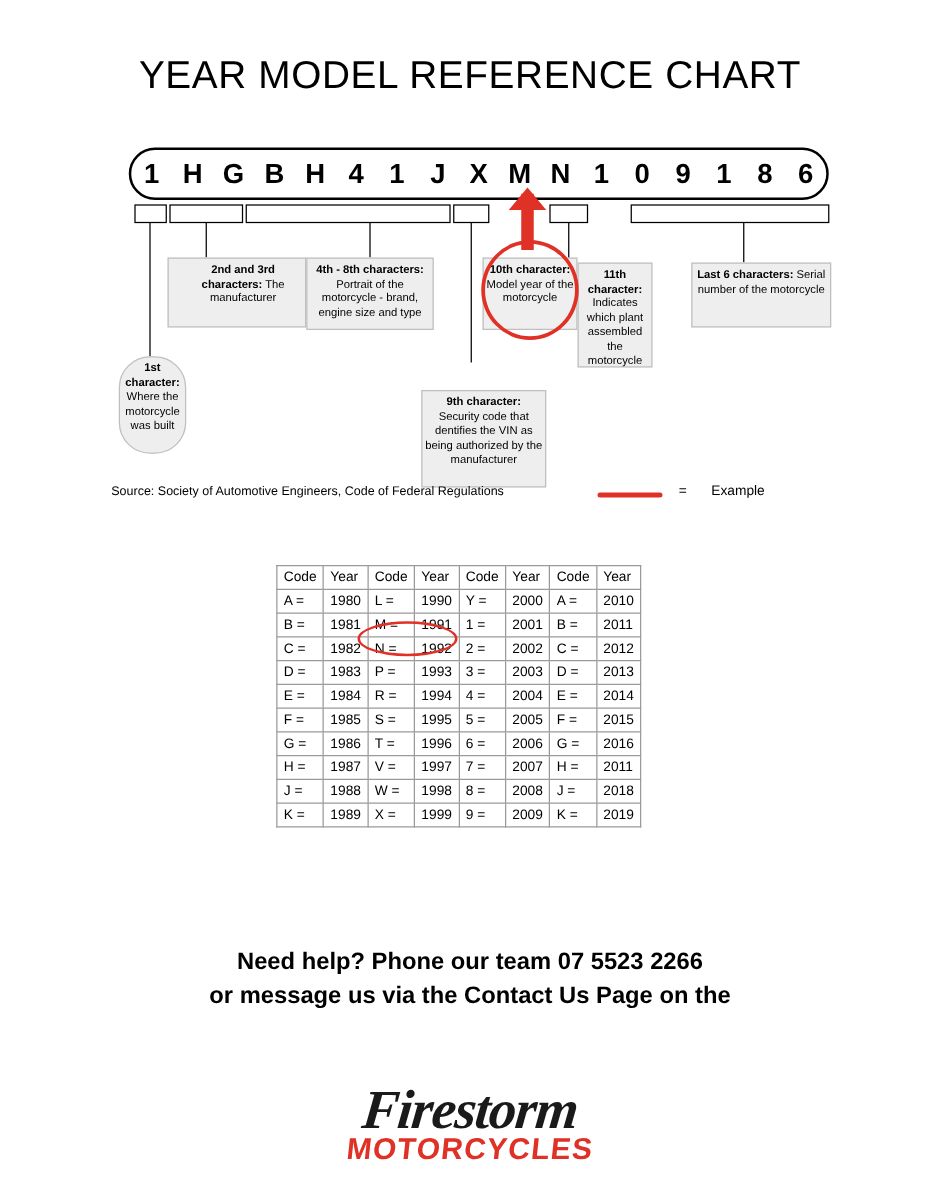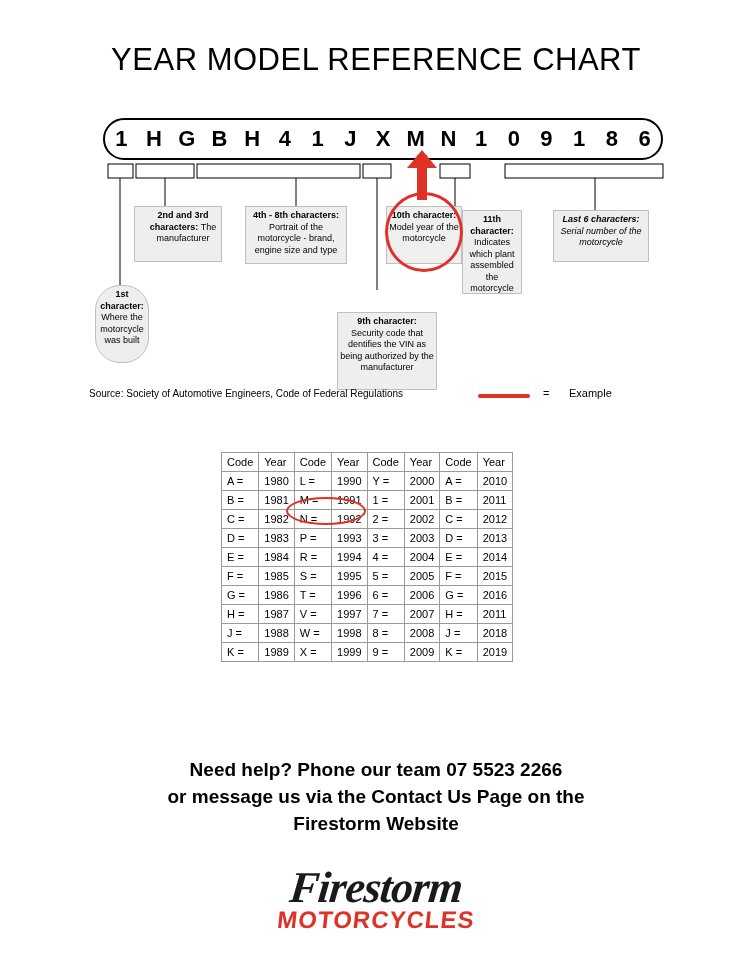--- a/index.html
+++ b/index.html
@@ -259,21 +259,21 @@
   </svg>
 
   <div class="arrow-up"></div>
   <div class="arrow-head"></div>
 
   <div class="callout" style="top:285px; left:95px; width:54px; height:78px;border-radius:25px;">
     <b>1st character:</b>
     <span>Where the motorcycle was built</span>
   </div>
 
-  <div class="callout" style="top:206px; left:134px; width:88px; height:56px;padding-left:12px;">
+  <div class="callout" style="top:206px; left:134px; width:111px; height:56px;padding-left:12px;">
     <b>2nd and 3rd characters:</b>
     <span>The manufacturer</span>
   </div>
 
   <div class="callout" style="top:206px; left:245px; width:102px; height:58px;">
     <b>4th - 8th characters:</b>
     <span>Portrait of the motorcycle - brand, engine size and type</span>
   </div>
 
   <div class="callout" style="top:290px; left:337px; width:100px; height:78px;margin-top:22px;">
@@ -284,21 +284,21 @@
   <div class="callout" style="top:206px; left:386px; width:76px; height:58px; background:#efefef;">
     <b>10th character:</b>
     <span>Model year of the motorcycle</span>
   </div>
 
   <div class="callout" style="top:210px; left:462px; width:60px; height:84px;">
     <b>11th character:</b>
     <span>Indicates which plant assembled the motorcycle</span>
   </div>
 
-  <div class="callout" style="top:210px; left:553px; width:96px; height:52px;font-style:italic;">
+  <div class="callout" style="top:210px; left:553px; width:112px; height:52px;">
     <b>Last 6 characters:</b>
     <span>Serial number of the motorcycle</span>
   </div>
 
   <div class="ellipse circle-10th"></div>
 
   <div class="source">Source:  Society of Automotive Engineers, Code of Federal Regulations</div>
   <div class="legend-line"></div>
   <div class="legend-eq">=</div>
   <div class="legend-label">Example</div>
@@ -418,21 +418,20 @@
         <td class="year">2019</td>
       </tr>
     </tbody>
   </table>
 
   <div class="ellipse circle-1991"></div>
 
   <div class="help">
     <div>Need help?  Phone our team 07 5523 2266</div>
     <div>or message us via the Contact Us Page on the</div>
-    <div>Firestorm Website</div>
   </div>
 
   <div class="logo">
     <div class="logo-text1">Firestorm</div>
     <div class="logo-text2">MOTORCYCLES</div>
   </div>
 
 </div>
 
 </body></html>

